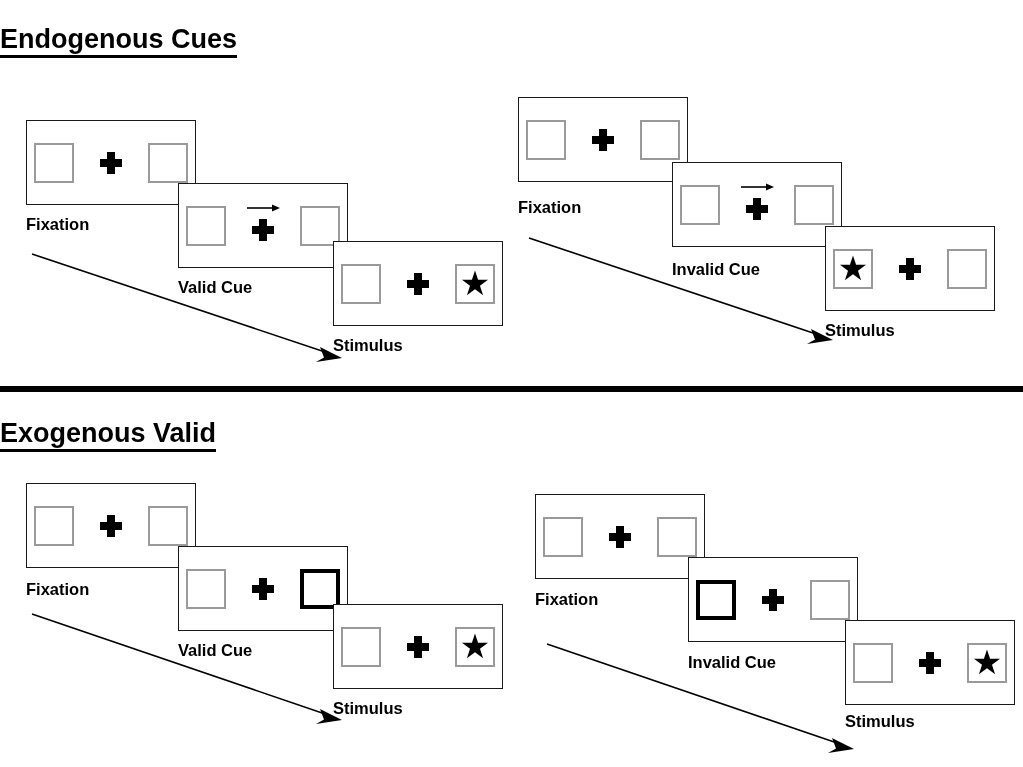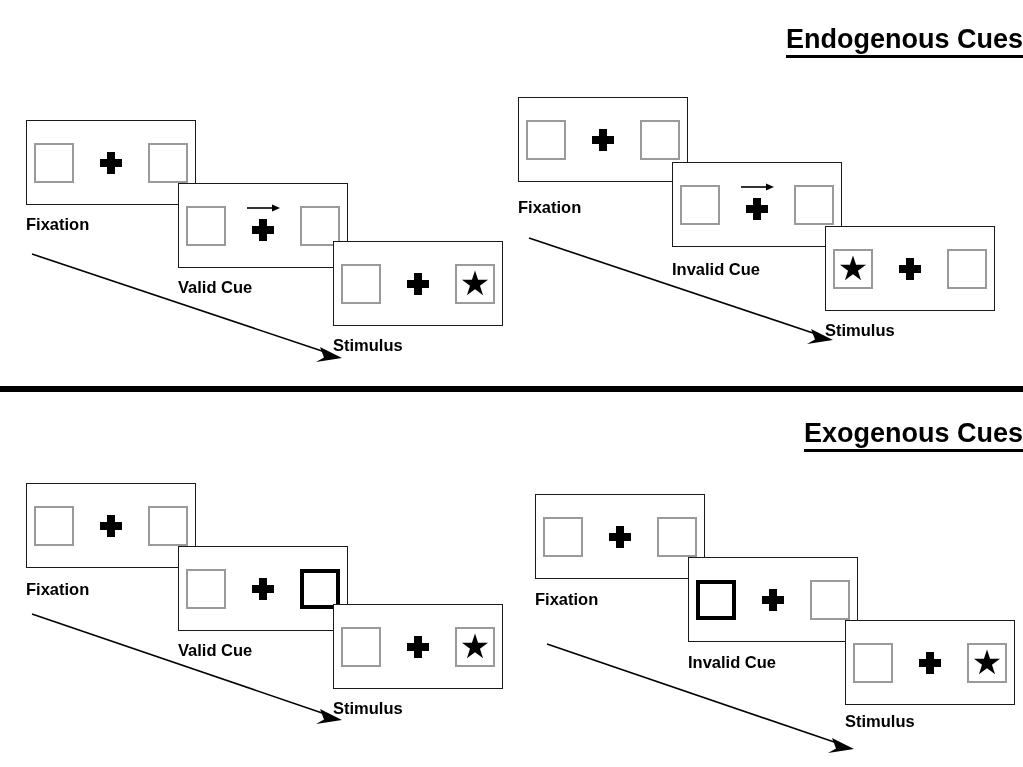--- a/index.html
+++ b/index.html
@@ -17,21 +17,21 @@
     height: 767px;
     background: #ffffff;
     overflow: hidden;
   }
 
   
   .section-title {
     position: absolute;
     width: 100%;
     left: 0;
-    text-align: right;
+    text-align: left;
     font-size: 27px;
     font-weight: bold;
     color: #000000;
     letter-spacing: 0px;
   }
   .section-title span {
     border-bottom: 3px solid #000000;
     padding-bottom: 1px;
   }
 
@@ -279,21 +279,21 @@
   <div class="caption" style="left:825px; top:321px; width:170px;">Stimulus</div>
 
   <svg class="flow-arrow" style="left:525px; top:232px; width:315px; height:120px;" viewBox="0 0 315 120">
     <line x1="4" y1="6" x2="294" y2="103" stroke="#000000" stroke-width="1.6"></line>
     <polygon points="308,108 286,97 290,107.5 282,112" fill="#000000"></polygon>
   </svg>
 
   <div class="divider" style="top:386px;"></div>
 
   <div class="section-title" style="top:418px;">
-    <span>Exogenous Cues</span>
+    <span>Exogenous Valid</span>
   </div>
 
   <div class="frame" style="left:26px; top:483px; width:170px; height:85px;">
     <div class="frame-inner">
       <div class="slot">
         <div class="box"></div>
       </div>
       <div class="gap"></div>
       <div class="plus-wrap">
         <div class="plus"></div>

